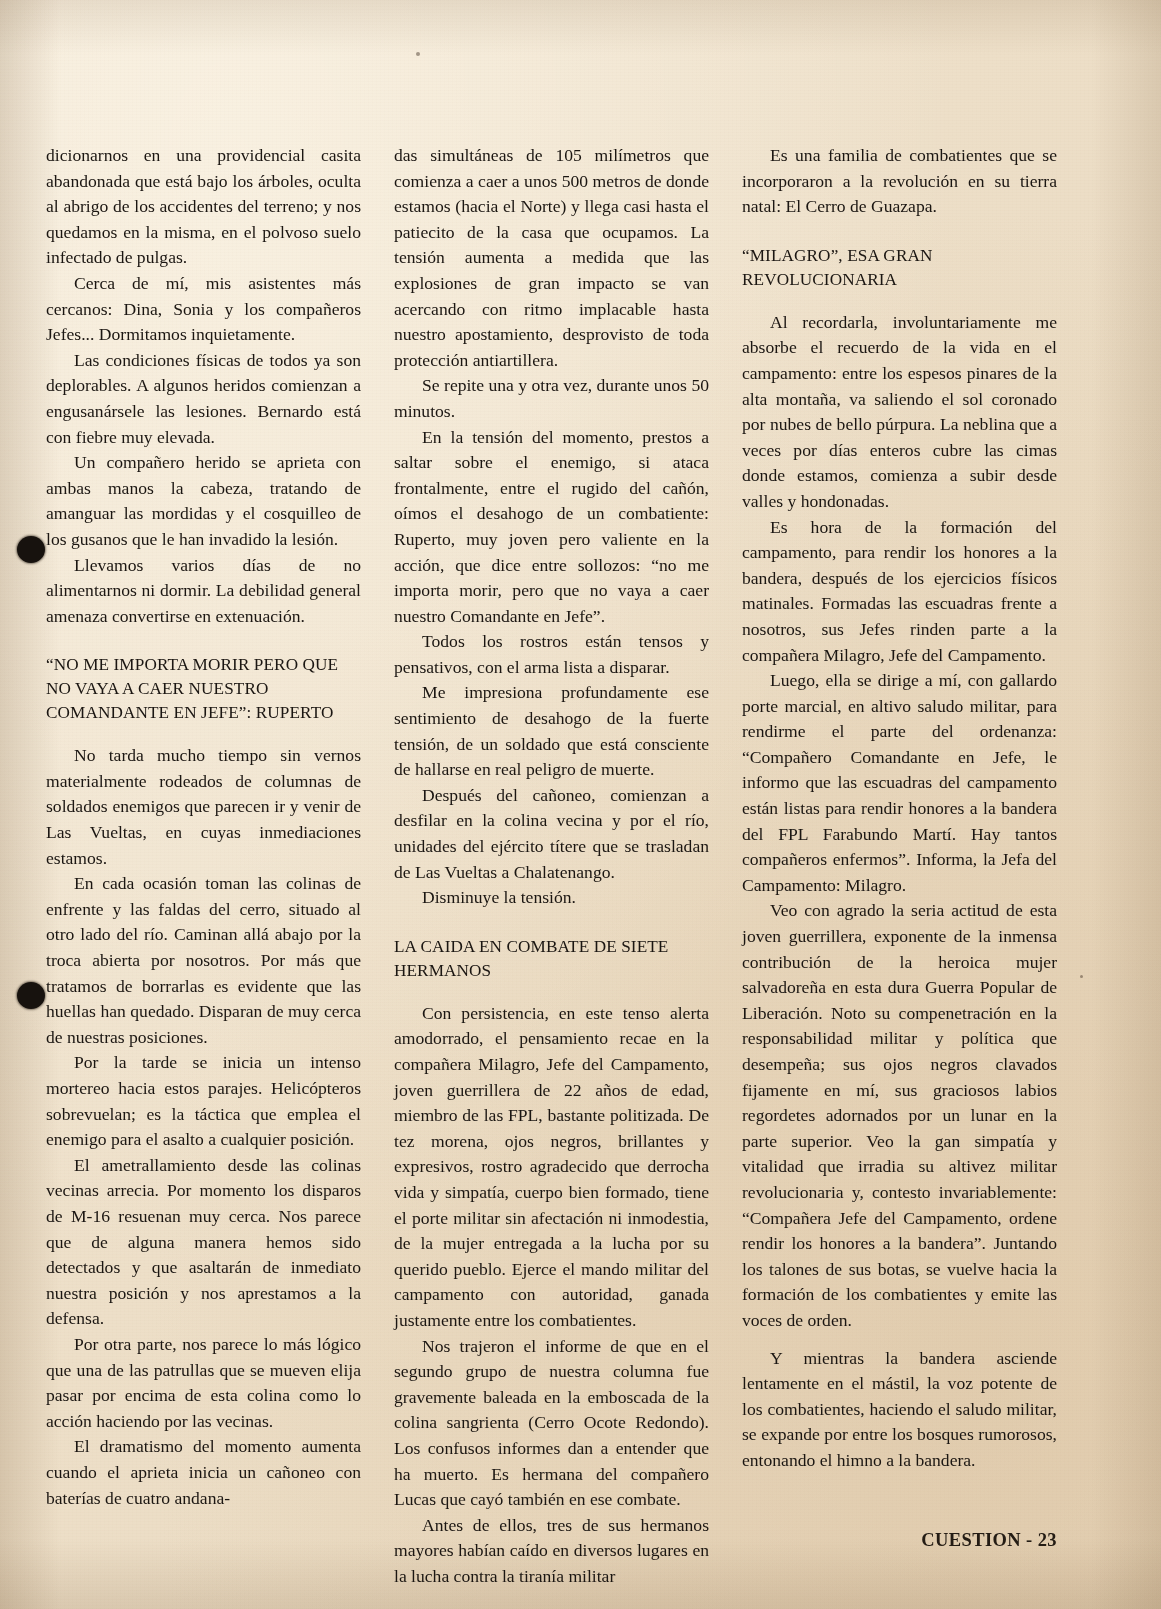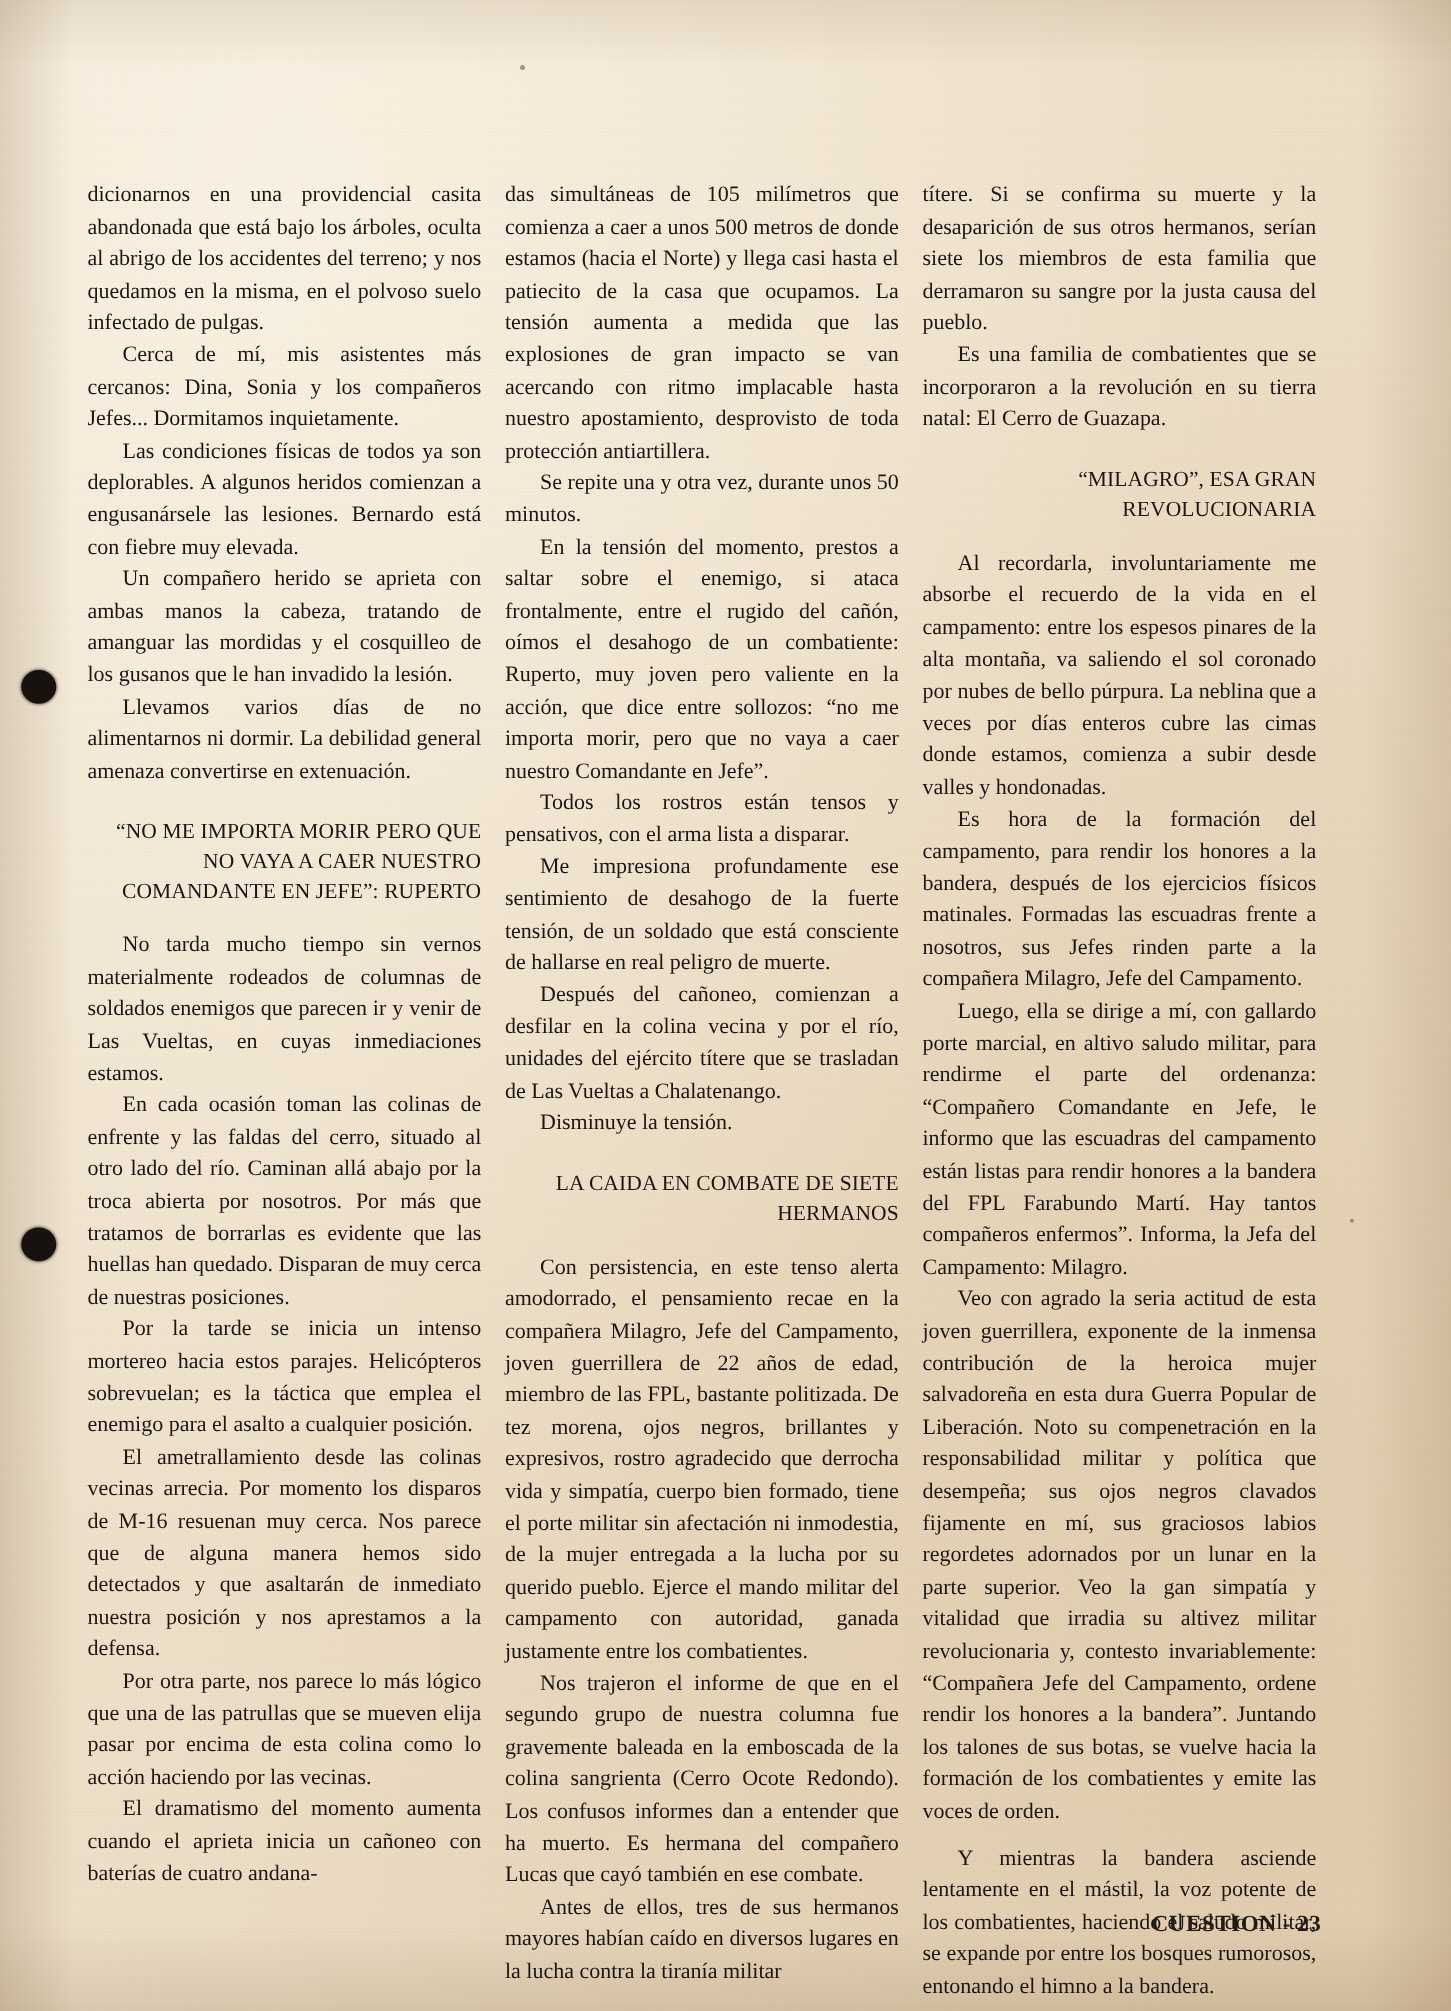--- a/index.html
+++ b/index.html
@@ -37,25 +37,25 @@
     inset: 0;
     pointer-events: none;
     background:
       linear-gradient(to right, rgba(120,90,55,0.20) 0px, rgba(120,90,55,0.00) 60px),
       linear-gradient(to left, rgba(120,90,55,0.16) 0px, rgba(120,90,55,0.00) 70px),
       linear-gradient(to bottom, rgba(120,90,55,0.13) 0px, rgba(120,90,55,0.00) 55px),
       linear-gradient(to top, rgba(120,90,55,0.16) 0px, rgba(120,90,55,0.00) 70px);
   }
   .columns {
     position: absolute;
-    left: 70px;
+    left: 46px;
     top: 143px;
     width: 1012px;
     display: flex;
-    gap: 19px;
+    gap: 33px;
   }
   .col {
     width: 315px;
   }
   p {
     margin: 0;
     text-align: justify;
     text-justify: inter-word;
     font-size: 17.6px;
     line-height: 25.6px;
@@ -63,21 +63,21 @@
     hyphens: manual;
   }
   p.noindent {
     text-indent: 0;
   }
   h2 {
     margin: 24px 0 18px 0;
     font-size: 17.2px;
     line-height: 24px;
     font-weight: normal;
-    text-align: right;
+    text-align: left;
     letter-spacing: .1px;
   }
   .gap {
     height: 12px;
   }
   .hole {
     position: absolute;
     width: 28px;
     height: 27px;
     border-radius: 50%;
@@ -138,21 +138,20 @@
       <p>Todos los rostros están tensos y pensativos, con el arma lista a disparar.</p>
       <p>Me impresiona profundamente ese sentimiento de desahogo de la fuerte tensión, de un soldado que está consciente de hallarse en real peligro de muerte.</p>
       <p>Después del cañoneo, comienzan a desfilar en la colina vecina y por el río, unidades del ejército títere que se trasladan de Las Vueltas a Chalatenango.</p>
       <p>Disminuye la tensión.</p>
       <h2 class="">LA CAIDA EN COMBATE DE SIETE HERMANOS</h2>
       <p>Con persistencia, en este tenso alerta amodorrado, el pensamiento recae en la compañera Milagro, Jefe del Campamento, joven guerrillera de 22 años de edad, miembro de las FPL, bastante politizada. De tez morena, ojos negros, brillantes y expresivos, rostro agradecido que derrocha vida y simpatía, cuerpo bien formado, tiene el porte militar sin afectación ni inmodestia, de la mujer entregada a la lucha por su querido pueblo. Ejerce el mando militar del campamento con autoridad, ganada justamente entre los combatientes.</p>
       <p>Nos trajeron el informe de que en el segundo grupo de nuestra columna fue gravemente baleada en la emboscada de la colina sangrienta (Cerro Ocote Redondo). Los confusos informes dan a entender que ha muerto. Es hermana del compañero Lucas que cayó también en ese combate.</p>
       <p>Antes de ellos, tres de sus hermanos mayores habían caído en diversos lugares  en la lucha contra la tiranía militar</p>
     </div>
   <div class="col" id="col-2">
-      <p class="noindent">títere. Si se confirma su muerte y la desaparición de sus otros hermanos, serían siete los miembros de esta familia que derramaron su sangre por la justa causa del pueblo.</p>
       <p>Es una familia de combatientes que se incorporaron a la revolución en su tierra natal: El Cerro de Guazapa.</p>
       <h2 class="">“MILAGRO”, ESA GRAN REVOLUCIONARIA</h2>
       <p>Al recordarla, involuntariamente me absorbe el recuerdo de la vida en el campamento: entre los espesos pinares de la alta montaña, va saliendo el sol coronado por nubes de bello púrpura. La neblina que a veces por días enteros cubre las cimas donde estamos, comienza a subir desde valles y hondonadas.</p>
       <p>Es hora de la formación del campamento, para rendir los honores a la bandera, después de los ejercicios físicos matinales. Formadas las escuadras frente a nosotros, sus Jefes rinden parte a la compañera Milagro, Jefe del Campamento.</p>
       <p>Luego, ella se dirige a mí, con gallardo porte marcial, en altivo saludo militar, para rendirme el parte del ordenanza: “Compañero Comandante en Jefe, le informo que las escuadras del campamento están listas para rendir honores a la bandera del FPL Farabundo Martí. Hay tantos compañeros enfermos”. Informa, la Jefa del Campamento: Milagro.</p>
       <p>Veo con agrado la seria actitud de esta joven guerrillera, exponente de la inmensa contribución de la heroica mujer salvadoreña en esta dura Guerra Popular de Liberación. Noto su compenetración en la responsabilidad militar y política que desempeña; sus ojos negros clavados fijamente en mí, sus graciosos labios regordetes adornados por un lunar en la parte superior. Veo la gan simpatía y vitalidad que irradia su altivez militar revolucionaria y, contesto invariablemente: “Compañera Jefe del Campamento, ordene rendir los honores a la bandera”. Juntando los talones de sus botas, se vuelve hacia la formación de los combatientes y emite las voces de orden.</p>
       <div class="gap"></div>
       <p>Y mientras la bandera asciende lentamente en el mástil, la voz potente de los combatientes, haciendo el saludo militar, se expande por entre los bosques rumorosos, entonando el himno a la bandera.</p>
     </div>
 </div>

